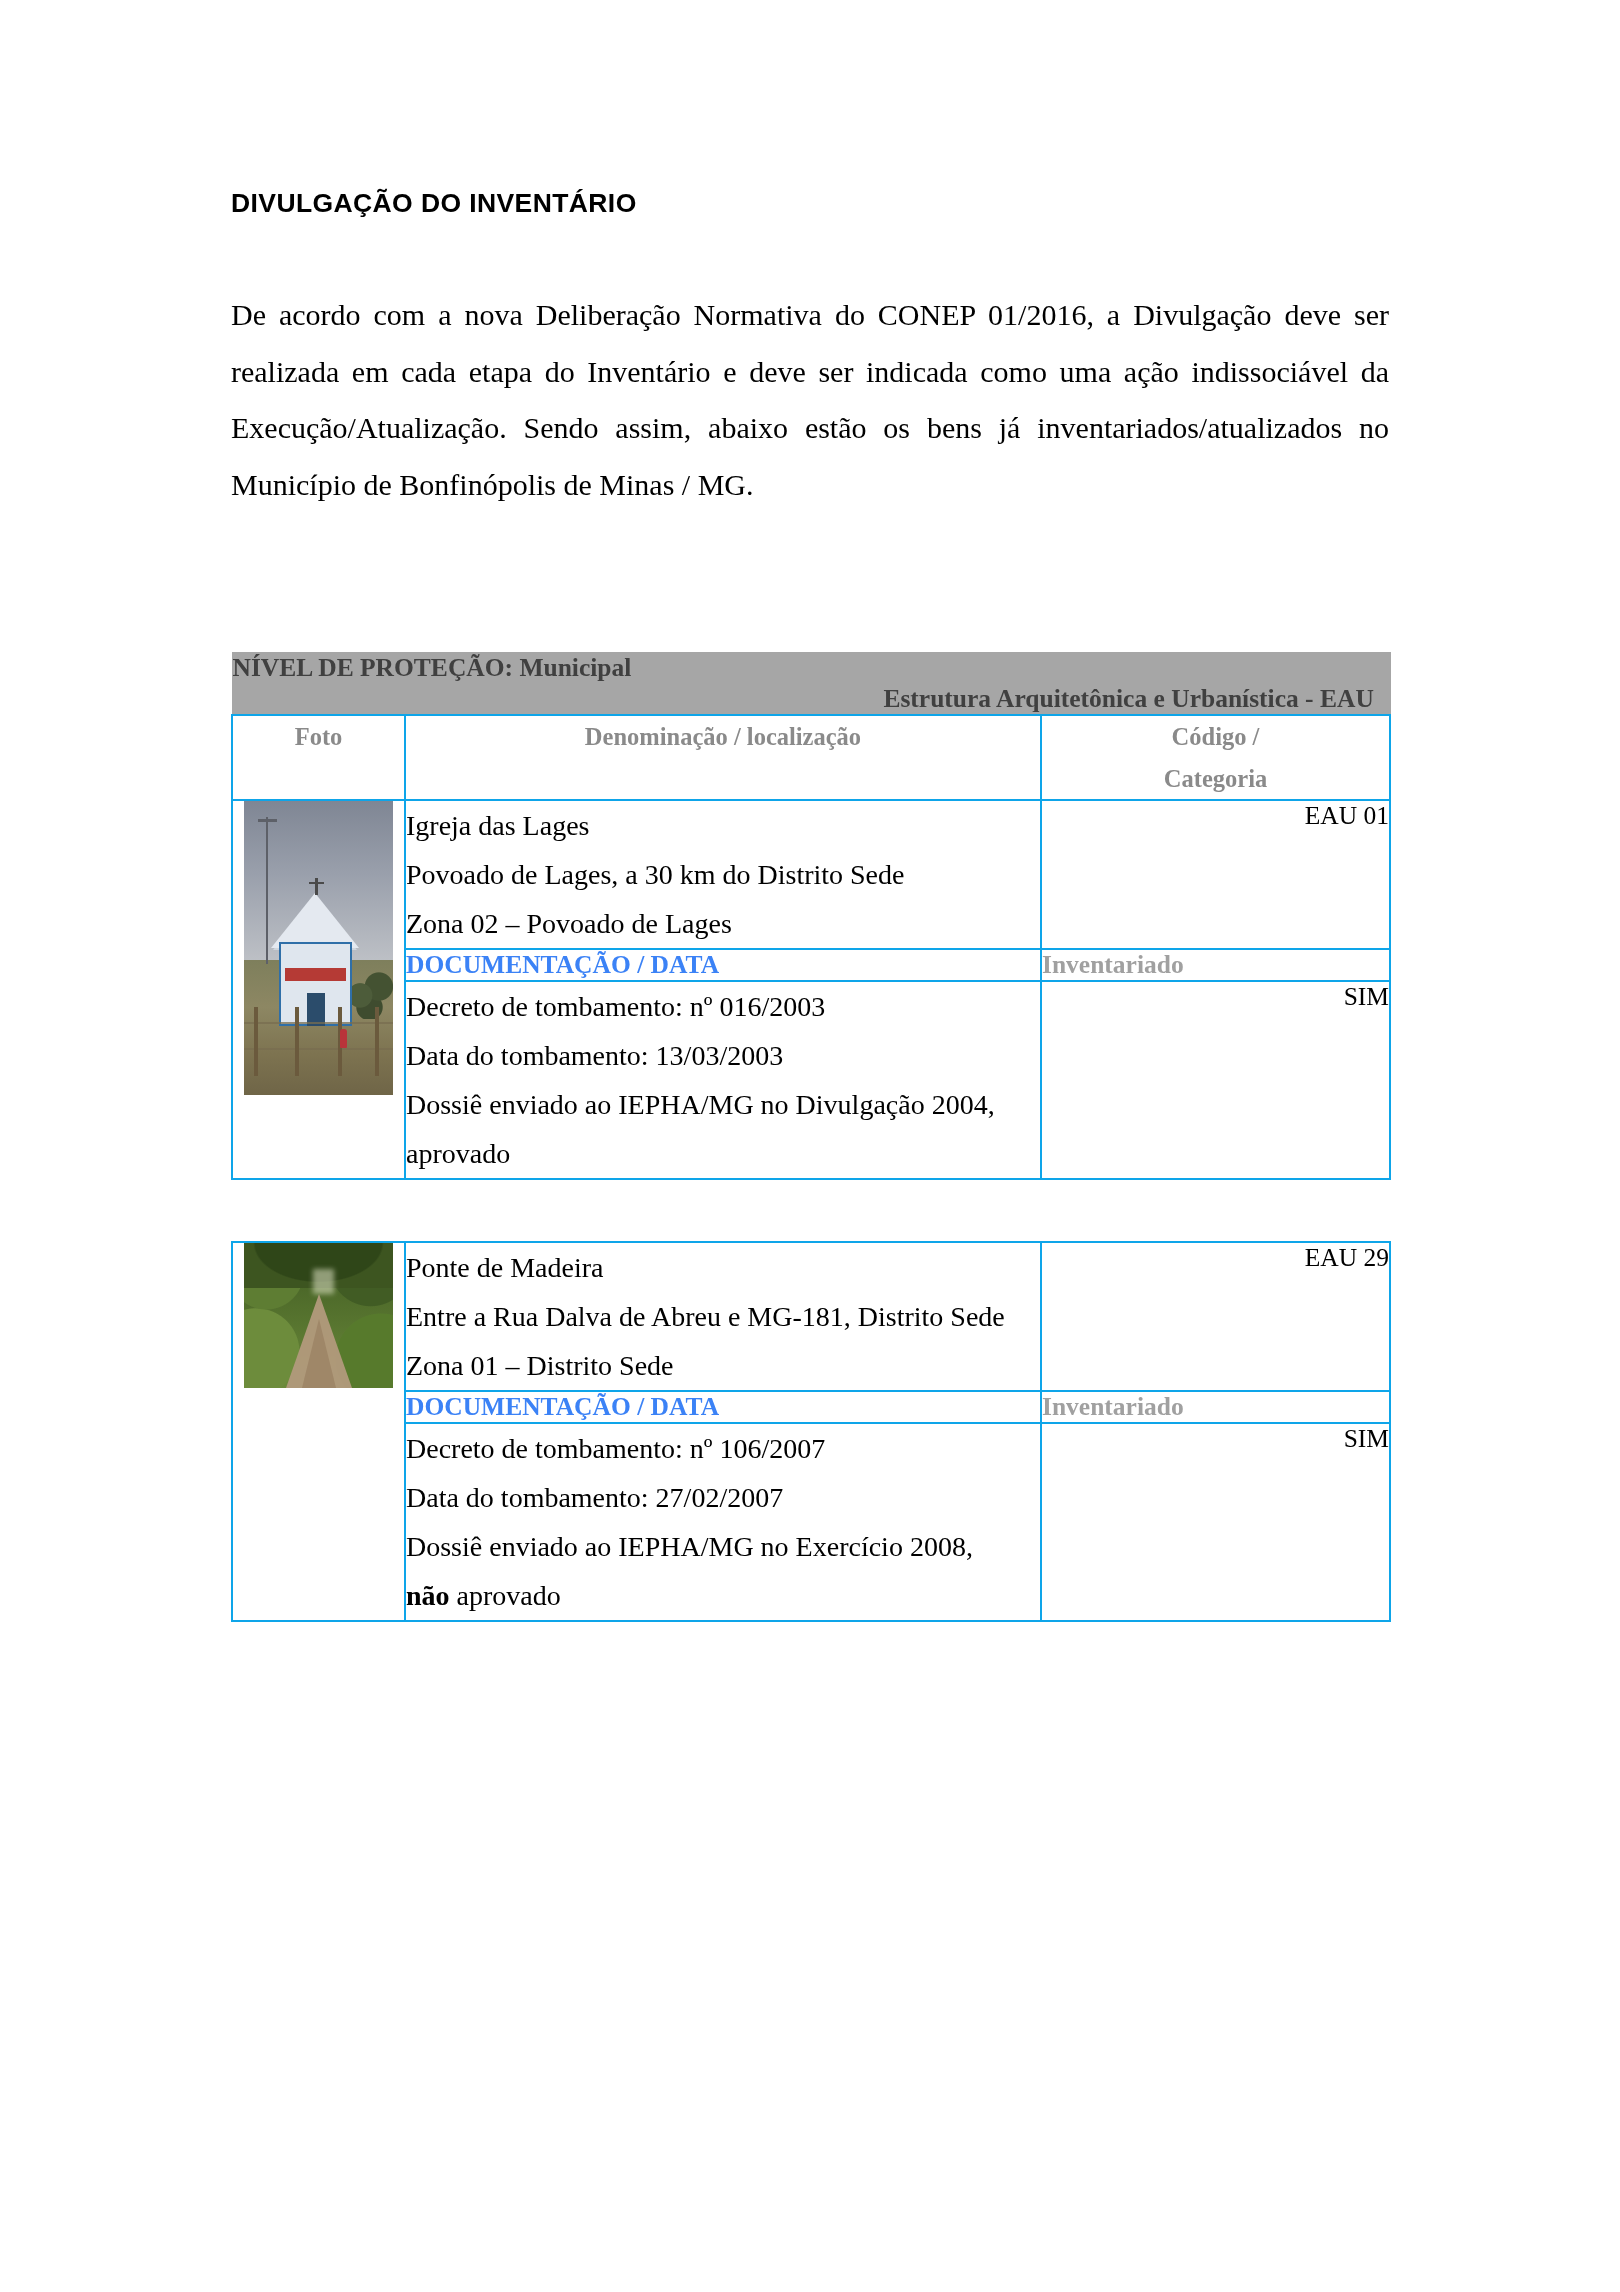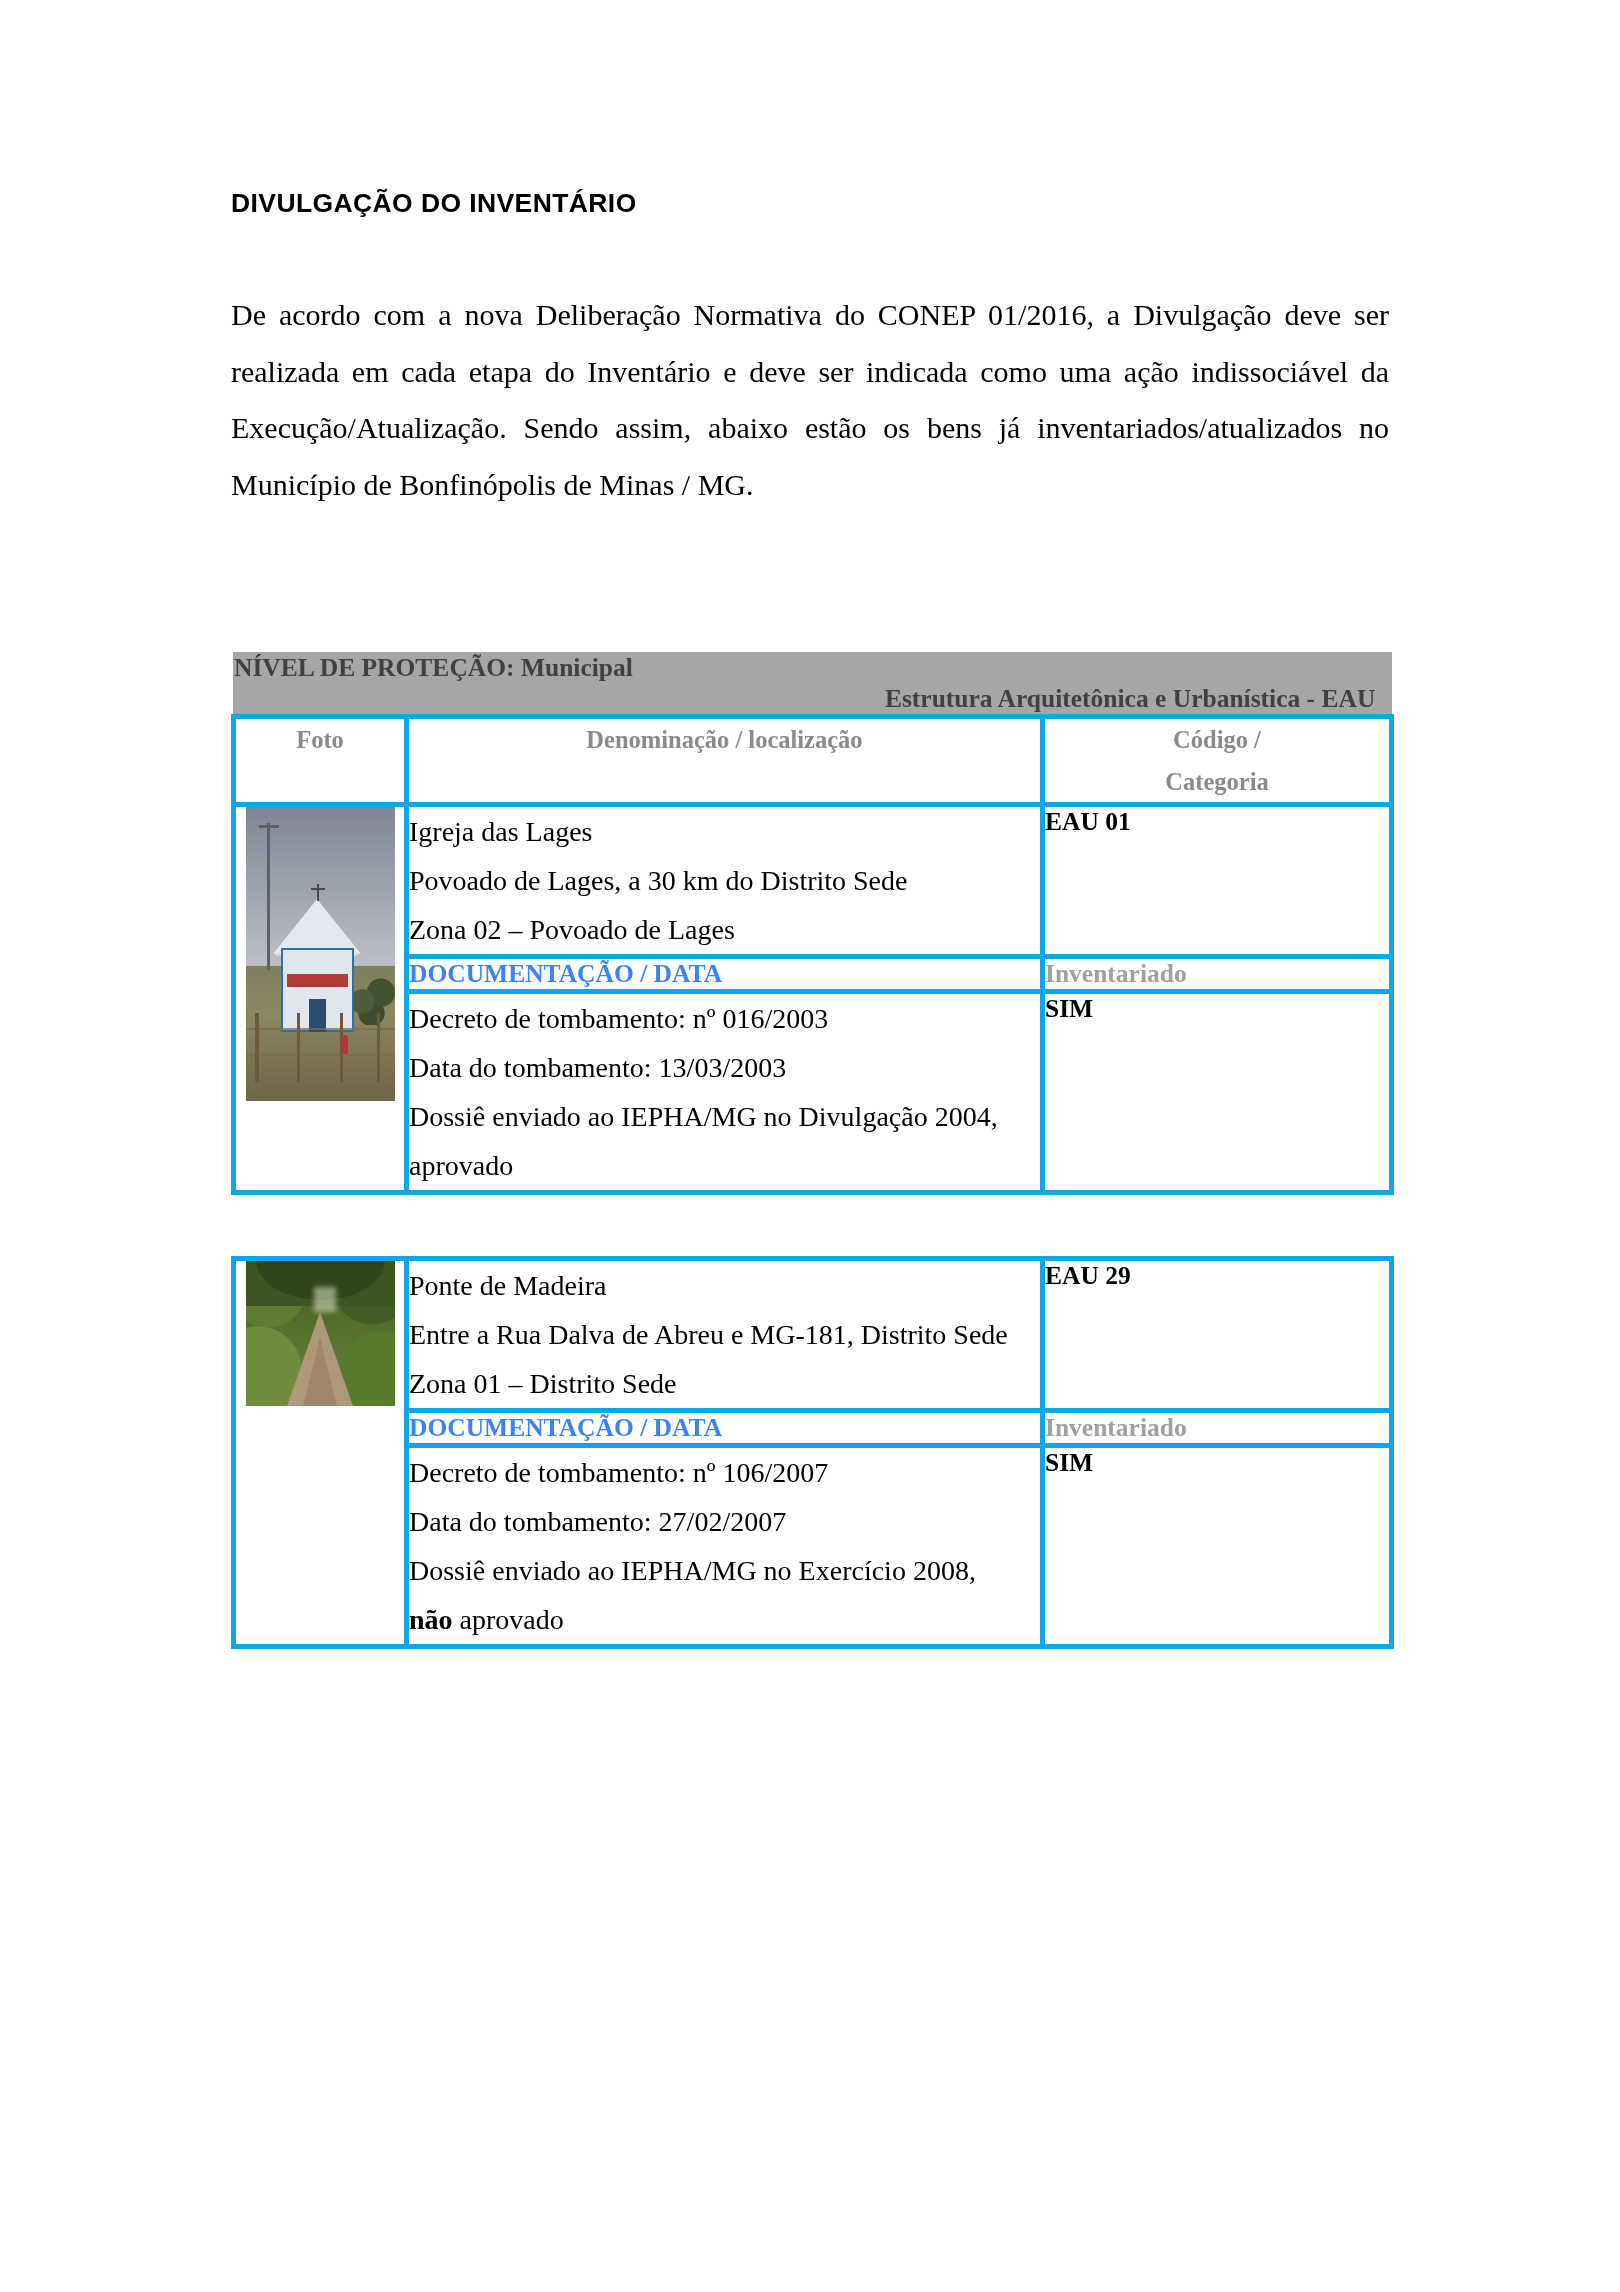--- a/index.html
+++ b/index.html
@@ -40,21 +40,21 @@
   .gap-1 { height: 67px; }
   .gap-2 { height: 65px; }
   .gap-3 { height: 74px; }
 
   table.inv {
     border-collapse: collapse;
     width: 1158px;
     table-layout: fixed;
   }
   table.inv td {
-    border: 5px solid #0ea5e9;
+    border: 2px solid #0ea5e9;
     vertical-align: top;
     padding: 0;
   }
   .hdr-band {
     background: #a6a6a6;
     color: #404040;
     font-size: 25.5px;
     font-weight: bold;
     padding: 15.7px 13.7px 15.7px 13.7px;
     border: 1px solid #a6a6a6 !important;
@@ -71,23 +71,23 @@
     padding: 17.6px 9.8px;
     line-height: 1.7;
   }
   .cell-text {
     font-size: 28px;
     line-height: 1.75;
     padding: 11.8px 13.7px 13.7px 13.7px;
   }
   .cell-text div { white-space: nowrap; }
   .cell-code {
-    text-align: left;
+    text-align: right;
     font-size: 25.5px;
-    font-weight: bold;
+    font-weight: normal;
     vertical-align: middle;
   }
   .cell-doc-label {
     color: #3b82f6;
     font-weight: bold;
     font-size: 25.5px;
     padding: 11.8px 13.7px;
   }
   .cell-doc-status {
     color: #a0a0a0;

